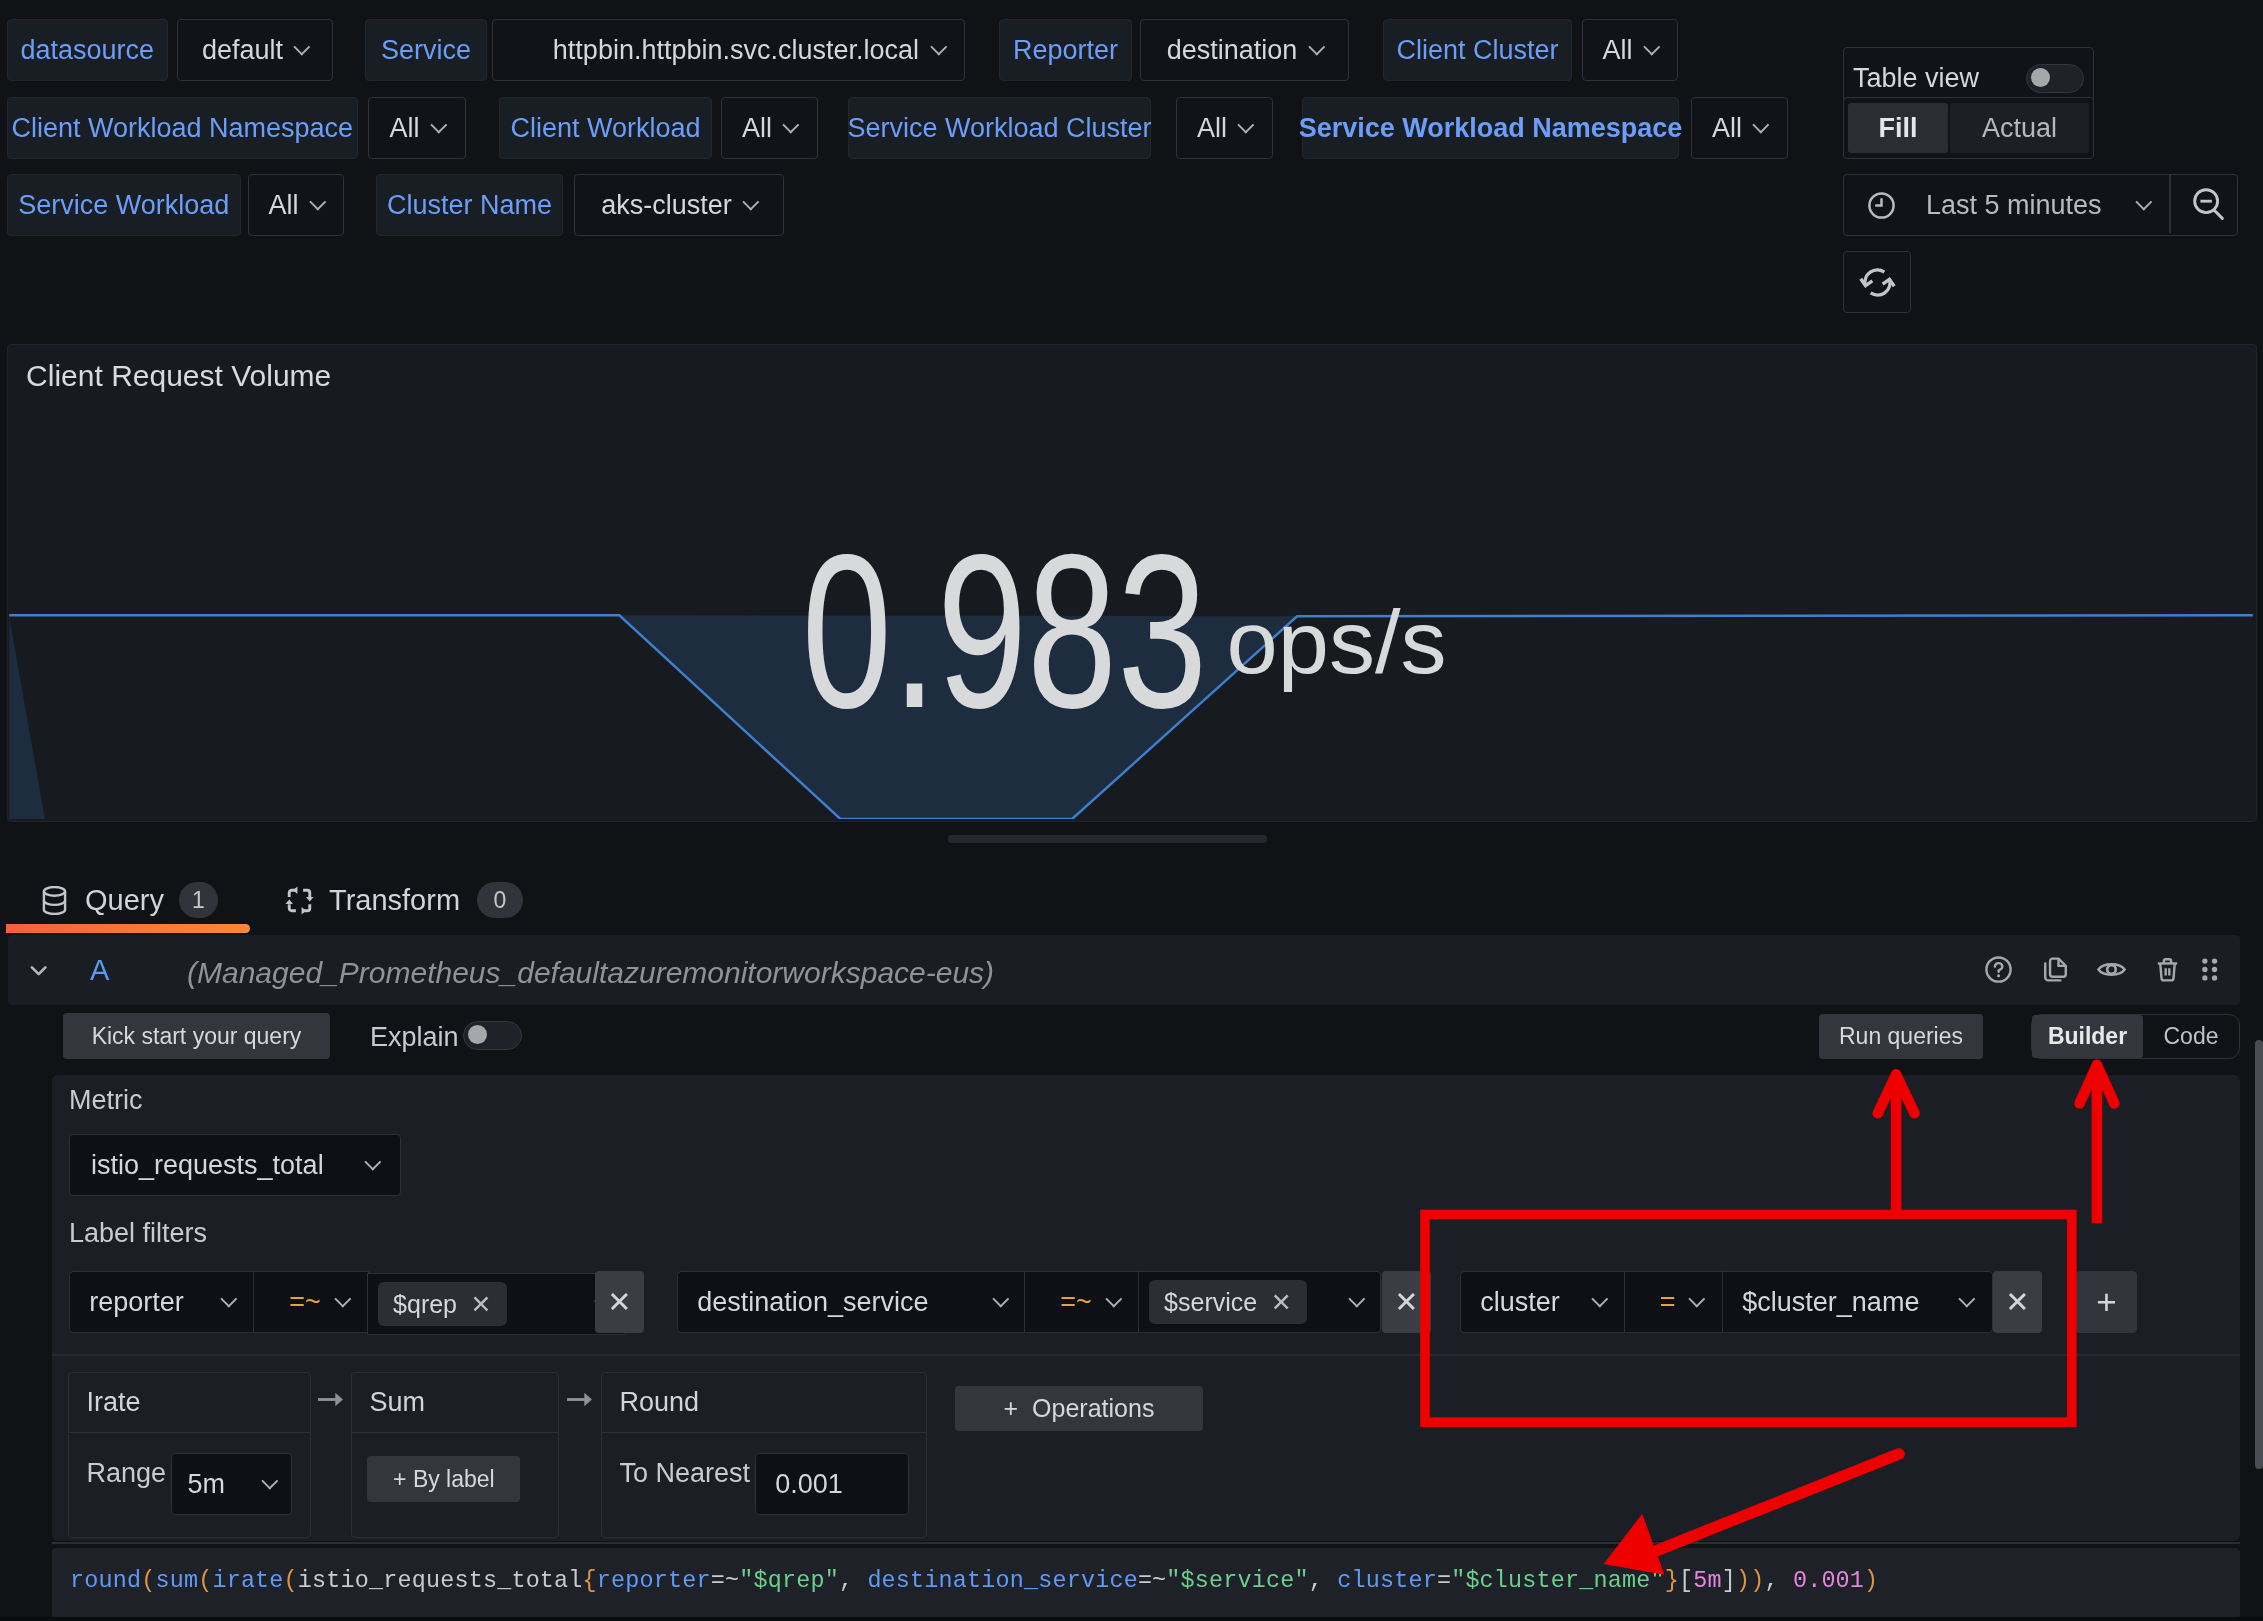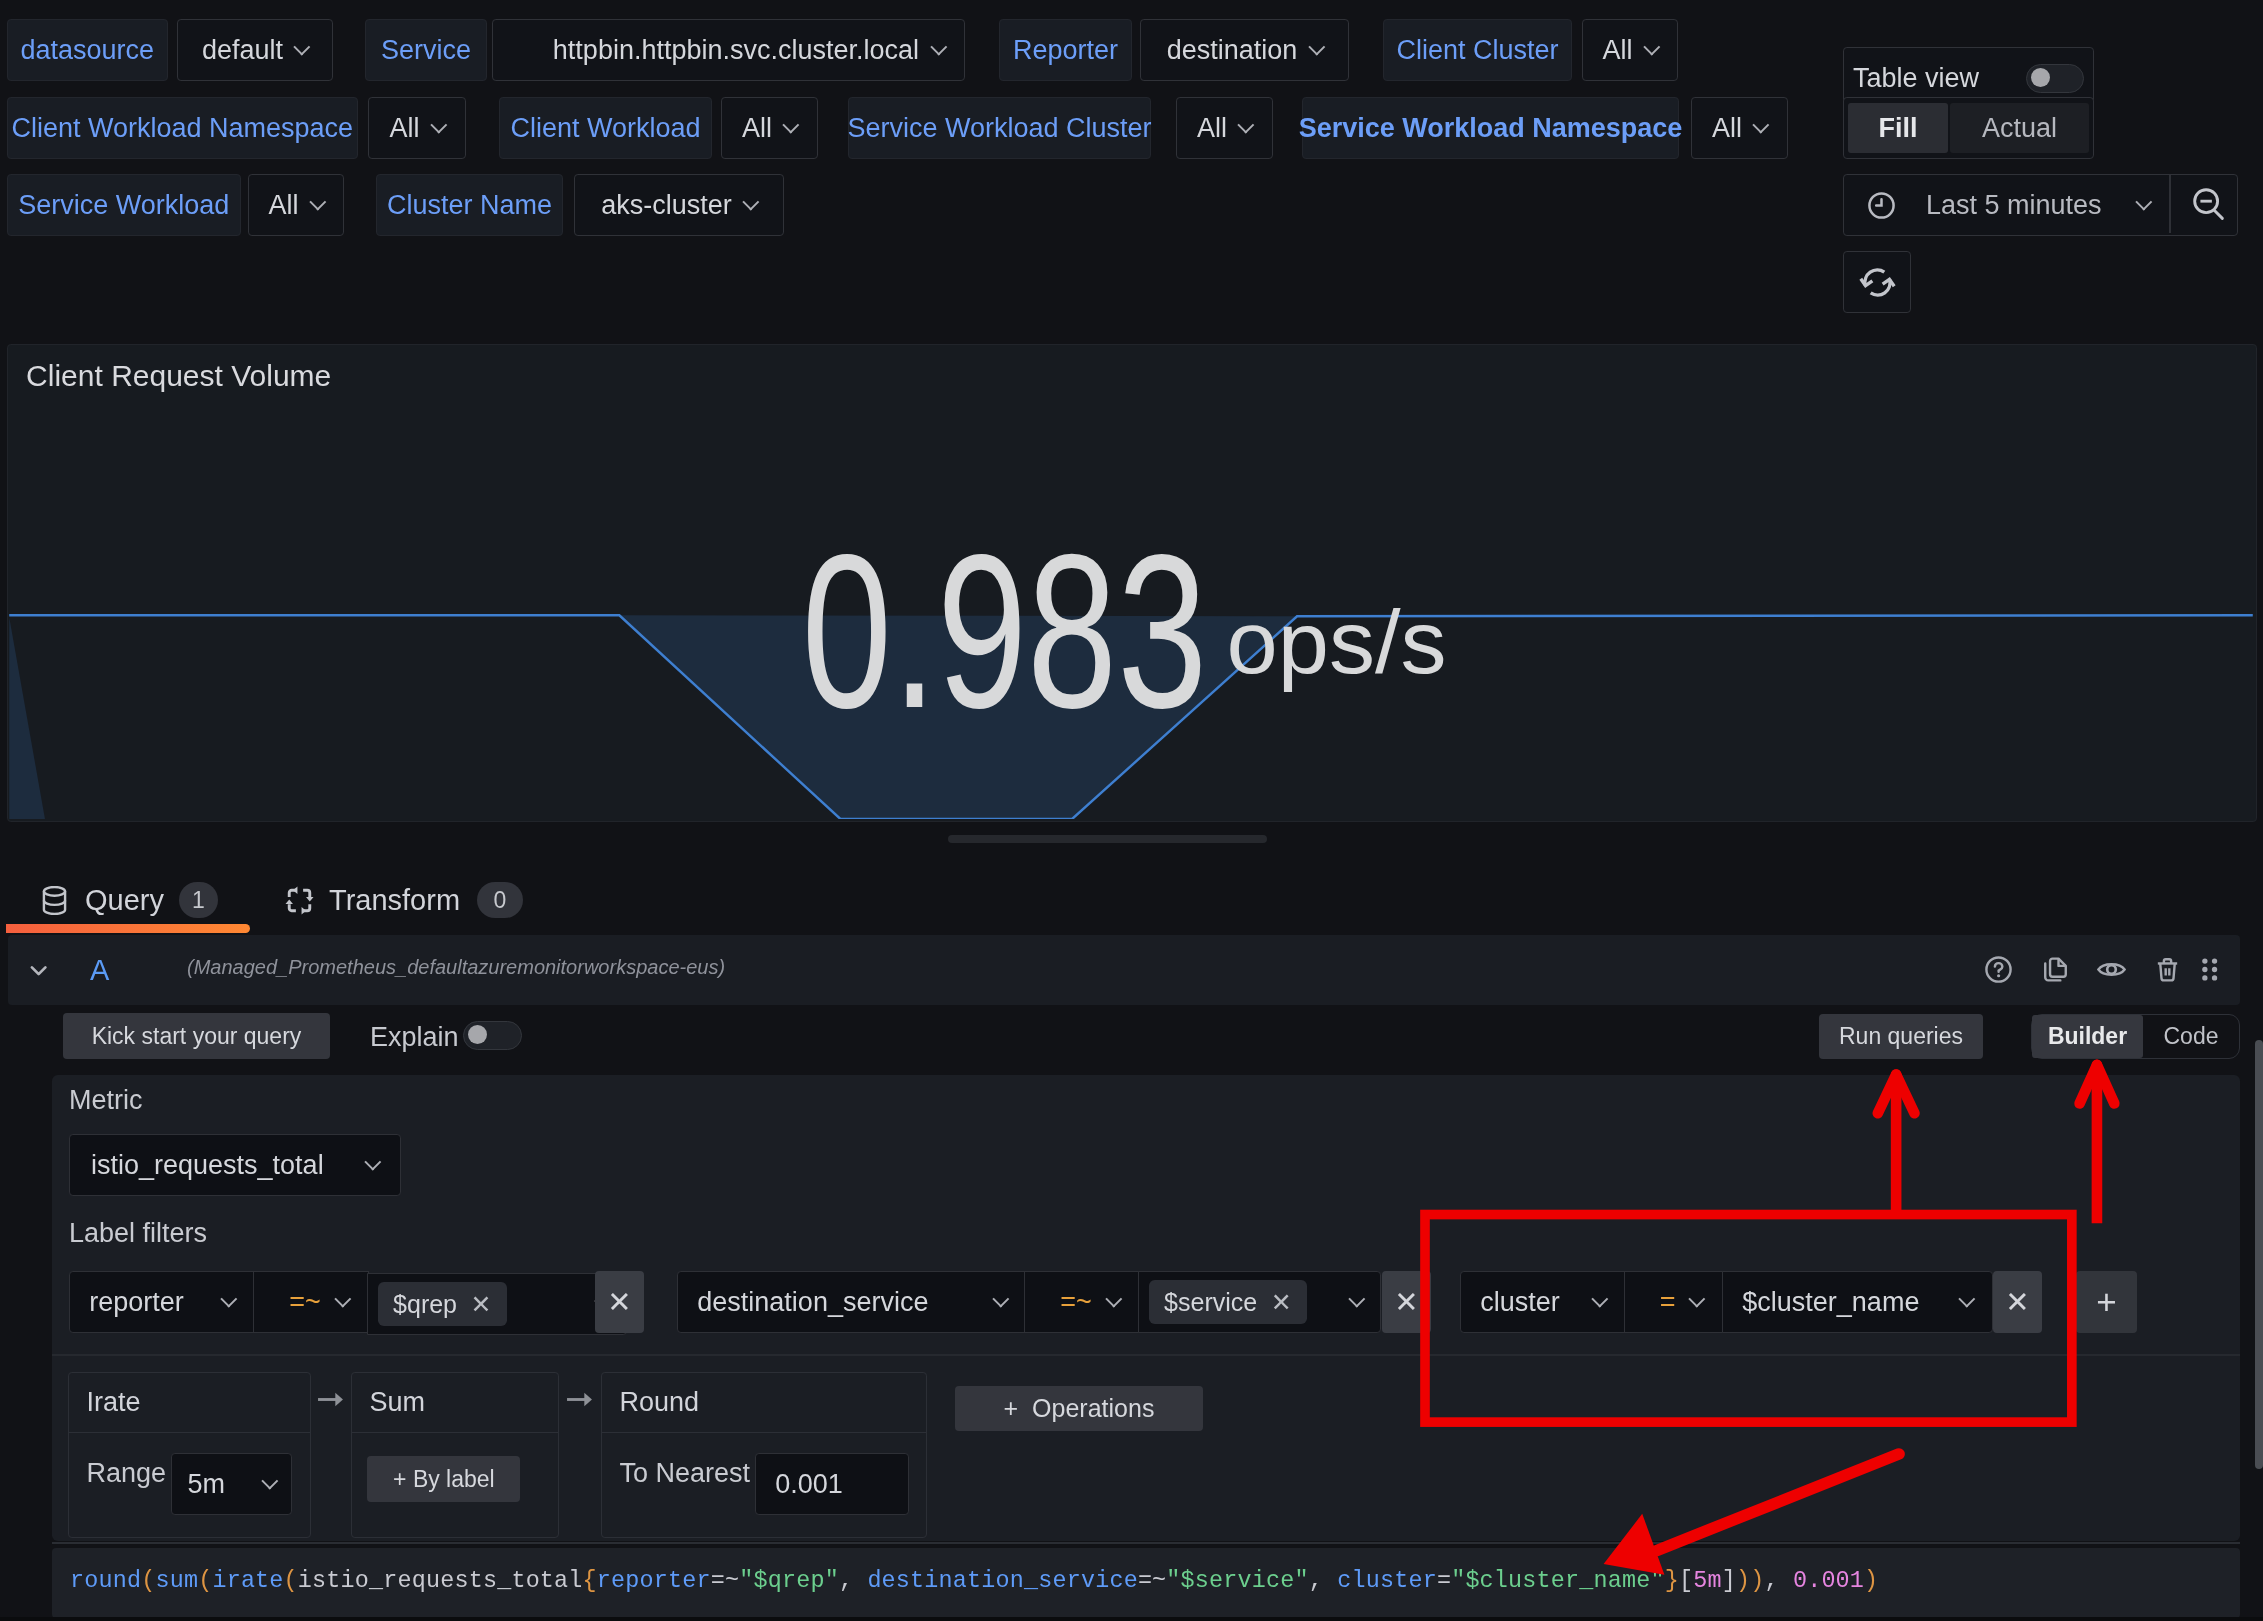--- a/index.html
+++ b/index.html
@@ -130,21 +130,21 @@
 </svg>
 <div class="abs" style="left:329px;top:884px;font-size:29px;color:#d2d4da;">Transform</div>
 <div class="abs" style="left:477px;top:882px;width:46px;height:36px;background:#32343b;border-radius:18.3px;color:#c7c9ce;font-size:23px;display:flex;align-items:center;justify-content:center;">0</div>
 <div class="abs" style="left:5.8px;top:924px;width:244px;height:8.7px;border-radius:0 4.8px 4.8px 0;background:linear-gradient(90deg,#f55f3e,#ff8833);"></div>
 
 <div class="abs" style="left:7.7px;top:935px;width:2232px;height:70px;background:#1a1d23;border-radius:3.9px;"></div>
 <svg width="19.3" height="13.5" viewBox="0 0 20 14" class="abs" style="left:29px;top:964px;">
   <polyline points="3,3.5 10,10.5 17,3.5" fill="none" stroke="#b4b6bc" stroke-width="2.8" stroke-linecap="round" stroke-linejoin="round"></polyline>
 </svg>
 <div class="abs" style="left:90px;top:954px;font-size:29px;font-weight:500;color:#5b9bf5;">A</div>
-<div class="abs" style="left:187px;top:956px;font-size:20px;font-style:italic;color:#8f929b;">(Managed_Prometheus_defaultazuremonitorworkspace-eus)</div>
+<div class="abs" style="left:187px;top:956px;font-size:30px;font-style:italic;color:#8f929b;">(Managed_Prometheus_defaultazuremonitorworkspace-eus)</div>
 
 <svg width="29" height="29" viewBox="0 0 24 24" class="abs" style="left:1984px;top:955px;">
   <circle cx="12" cy="12" r="10" fill="none" stroke="#a5a8b0" stroke-width="2"></circle>
   <path d="M9 9.6 A3.1 3.1 0 0 1 12.1 6.7 A3.1 3.1 0 0 1 15.2 9.7 C15.2 11.5 13.4 12 12.1 12.9 L12.1 13.8" fill="none" stroke="#a5a8b0" stroke-width="2" stroke-linecap="round"></path>
   <circle cx="12.1" cy="17.2" r="1.3" fill="#a5a8b0"></circle>
 </svg>
 <svg width="29" height="29" viewBox="0 0 24 24" class="abs" style="left:2041px;top:955px;">
   <path d="M14.5 3 L9.5 3 A2 2 0 0 0 7.5 5 L7.5 16 A2 2 0 0 0 9.5 18 L18.5 18 A2 2 0 0 0 20.5 16 L20.5 9 Z" fill="none" stroke="#a5a8b0" stroke-width="2" stroke-linejoin="round"></path>
   <path d="M14.5 3 L14.5 9 L20.5 9" fill="none" stroke="#a5a8b0" stroke-width="2" stroke-linejoin="round"></path>
   <path d="M16 21 L6 21 A2.5 2.5 0 0 1 3.5 18.5 L3.5 7" fill="none" stroke="#a5a8b0" stroke-width="2" stroke-linecap="round"></path>

